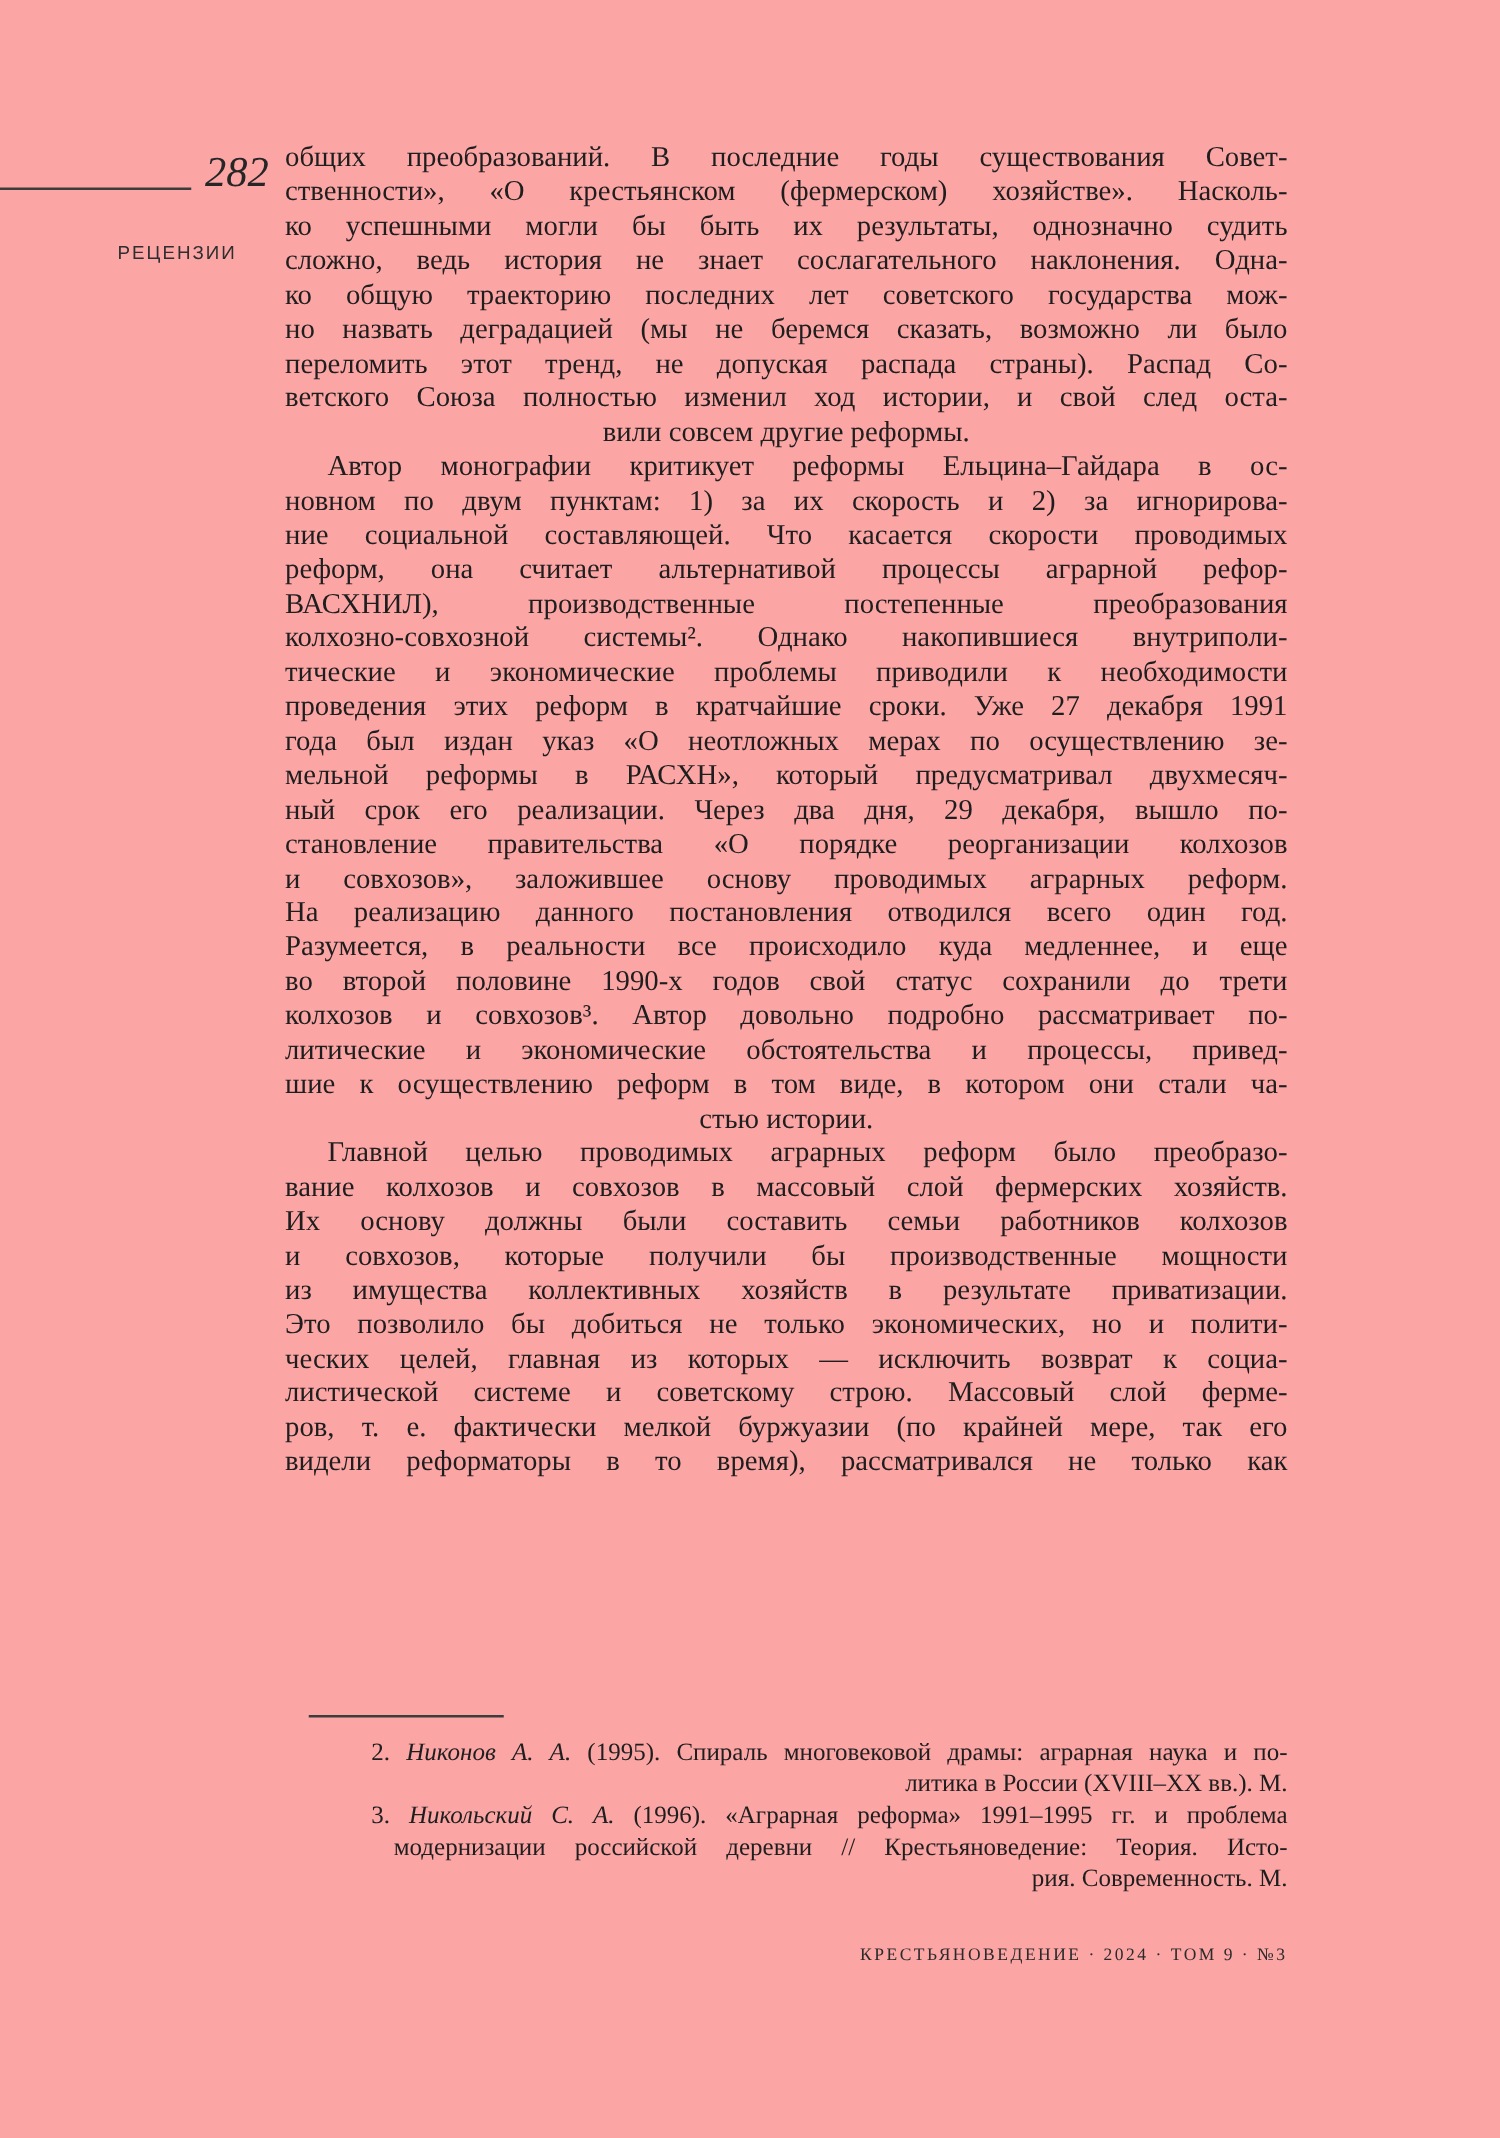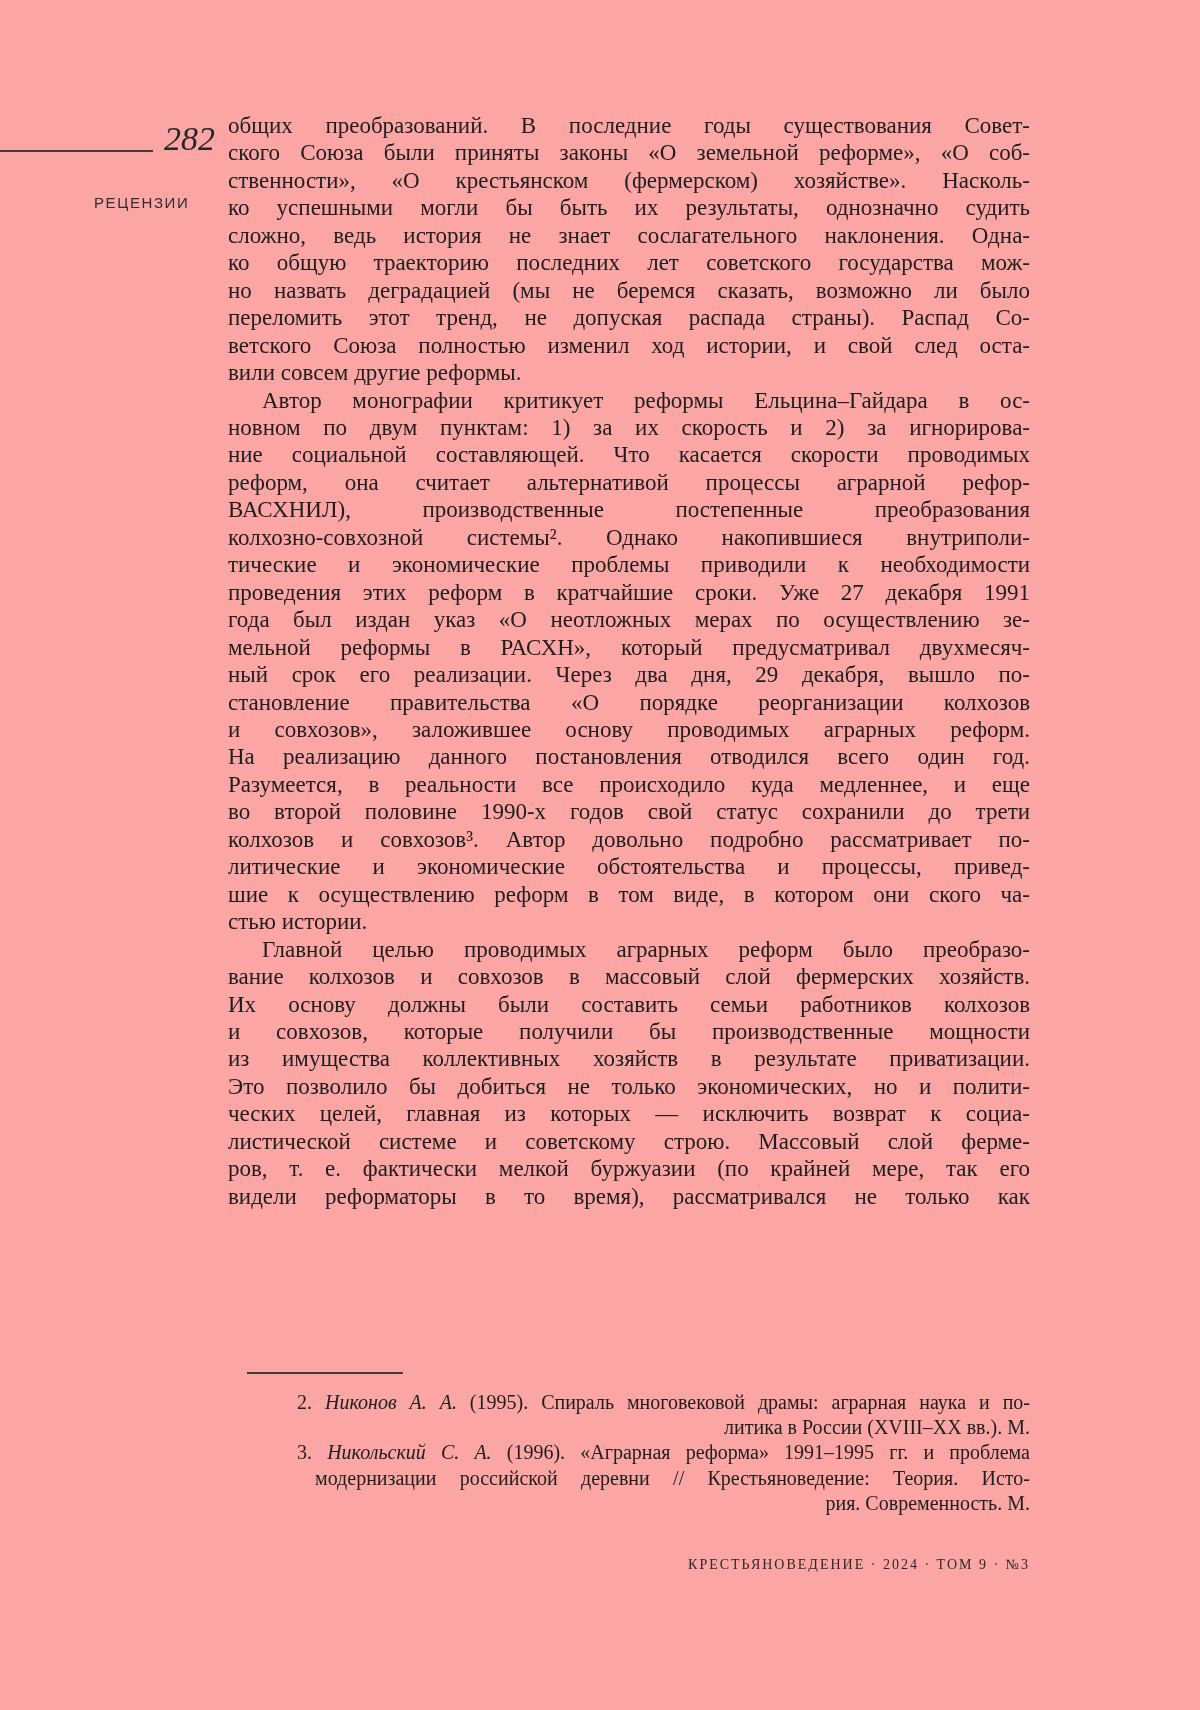--- a/index.html
+++ b/index.html
@@ -23,21 +23,21 @@
     font-family:Liberation Sans, sans-serif;
     font-size:15px;line-height:18px;letter-spacing:1.6px;color:#2e2e2e;
   }
   .body-text{
     position:absolute;left:228px;top:112px;width:802px;
     font-size:23px;
   }
   .line{
     line-height:27.45px;
     white-space:normal;
-    text-align:left;
+    text-align:center;
   }
   .line.just{text-align:justify;text-align-last:justify;}
   .line.indent{padding-left:34px;}
   .footnote-rule{
     position:absolute;left:247px;top:1372px;width:156px;height:2px;background:#3c3c3c;
   }
   .footnotes{
     position:absolute;left:297px;top:1390px;width:733px;
     font-size:20px;
   }
@@ -57,21 +57,20 @@
 </style>
 </head>
 <body>
 
 <div class="page">
   <div class="header-rule"></div>
   <div class="page-number">282</div>
   <div class="section-label">РЕЦЕНЗИИ</div>
   <div class="body-text" id="body-text">
       <div class="line just">общих преобразований. В последние годы существования Совет-</div>
-      <div class="line just">ского Союза были приняты законы «О земельной реформе», «О соб-</div>
       <div class="line just">ственности», «О крестьянском (фермерском) хозяйстве». Насколь-</div>
       <div class="line just">ко успешными могли бы быть их результаты, однозначно судить</div>
       <div class="line just">сложно, ведь история не знает сослагательного наклонения. Одна-</div>
       <div class="line just">ко общую траекторию последних лет советского государства мож-</div>
       <div class="line just">но назвать деградацией (мы не беремся сказать, возможно ли было</div>
       <div class="line just">переломить этот тренд, не допуская распада страны). Распад Со-</div>
       <div class="line just">ветского Союза полностью изменил ход истории, и свой след оста-</div>
       <div class="line">вили совсем другие реформы.</div>
       <div class="line just indent">Автор монографии критикует реформы Ельцина–Гайдара в ос-</div>
       <div class="line just">новном по двум пунктам: 1) за их скорость и 2) за игнорирова-</div>
@@ -84,21 +83,21 @@
       <div class="line just">года был издан указ «О неотложных мерах по осуществлению зе-</div>
       <div class="line just">мельной реформы в РАСХН», который предусматривал двухмесяч-</div>
       <div class="line just">ный срок его реализации. Через два дня, 29 декабря, вышло по-</div>
       <div class="line just">становление правительства «О порядке реорганизации колхозов</div>
       <div class="line just">и совхозов», заложившее основу проводимых аграрных реформ.</div>
       <div class="line just">На реализацию данного постановления отводился всего один год.</div>
       <div class="line just">Разумеется, в реальности все происходило куда медленнее, и еще</div>
       <div class="line just">во второй половине 1990-х годов свой статус сохранили до трети</div>
       <div class="line just">колхозов и совхозов³. Автор довольно подробно рассматривает по-</div>
       <div class="line just">литические и экономические обстоятельства и процессы, привед-</div>
-      <div class="line just">шие к осуществлению реформ в том виде, в котором они ского ча-</div>
+      <div class="line just">шие к осуществлению реформ в том виде, в котором они стали ча-</div>
       <div class="line">стью истории.</div>
       <div class="line just indent">Главной целью проводимых аграрных реформ было преобразо-</div>
       <div class="line just">вание колхозов и совхозов в массовый слой фермерских хозяйств.</div>
       <div class="line just">Их основу должны были составить семьи работников колхозов</div>
       <div class="line just">и совхозов, которые получили бы производственные мощности</div>
       <div class="line just">из имущества коллективных хозяйств в результате приватизации.</div>
       <div class="line just">Это позволило бы добиться не только экономических, но и полити-</div>
       <div class="line just">ческих целей, главная из которых — исключить возврат к социа-</div>
       <div class="line just">листической системе и советскому строю. Массовый слой ферме-</div>
       <div class="line just">ров, т. е. фактически мелкой буржуазии (по крайней мере, так его</div>

